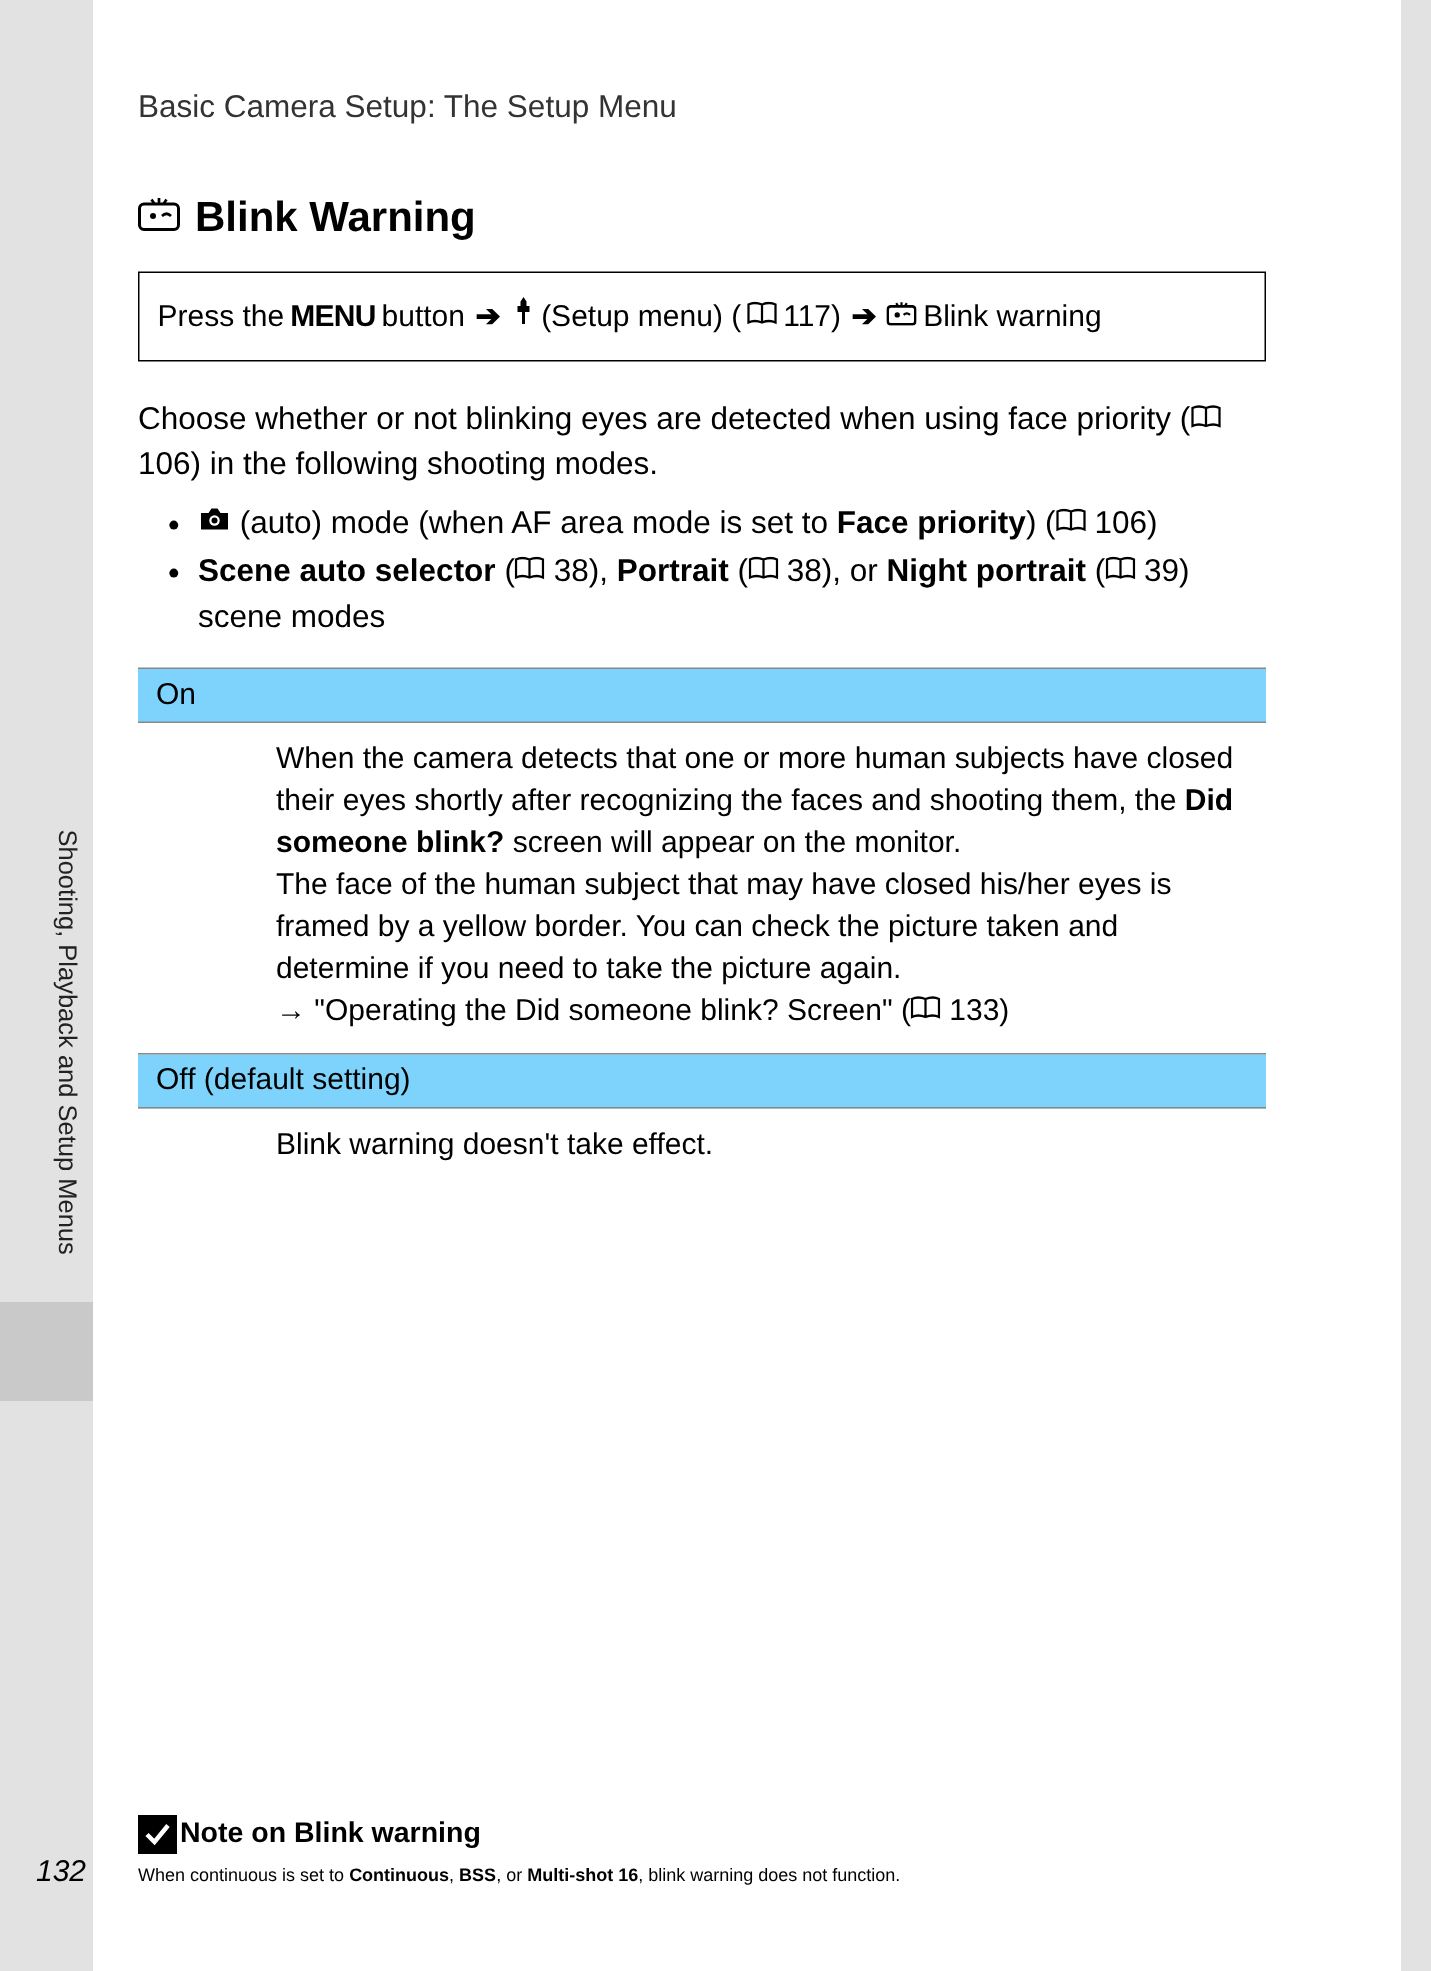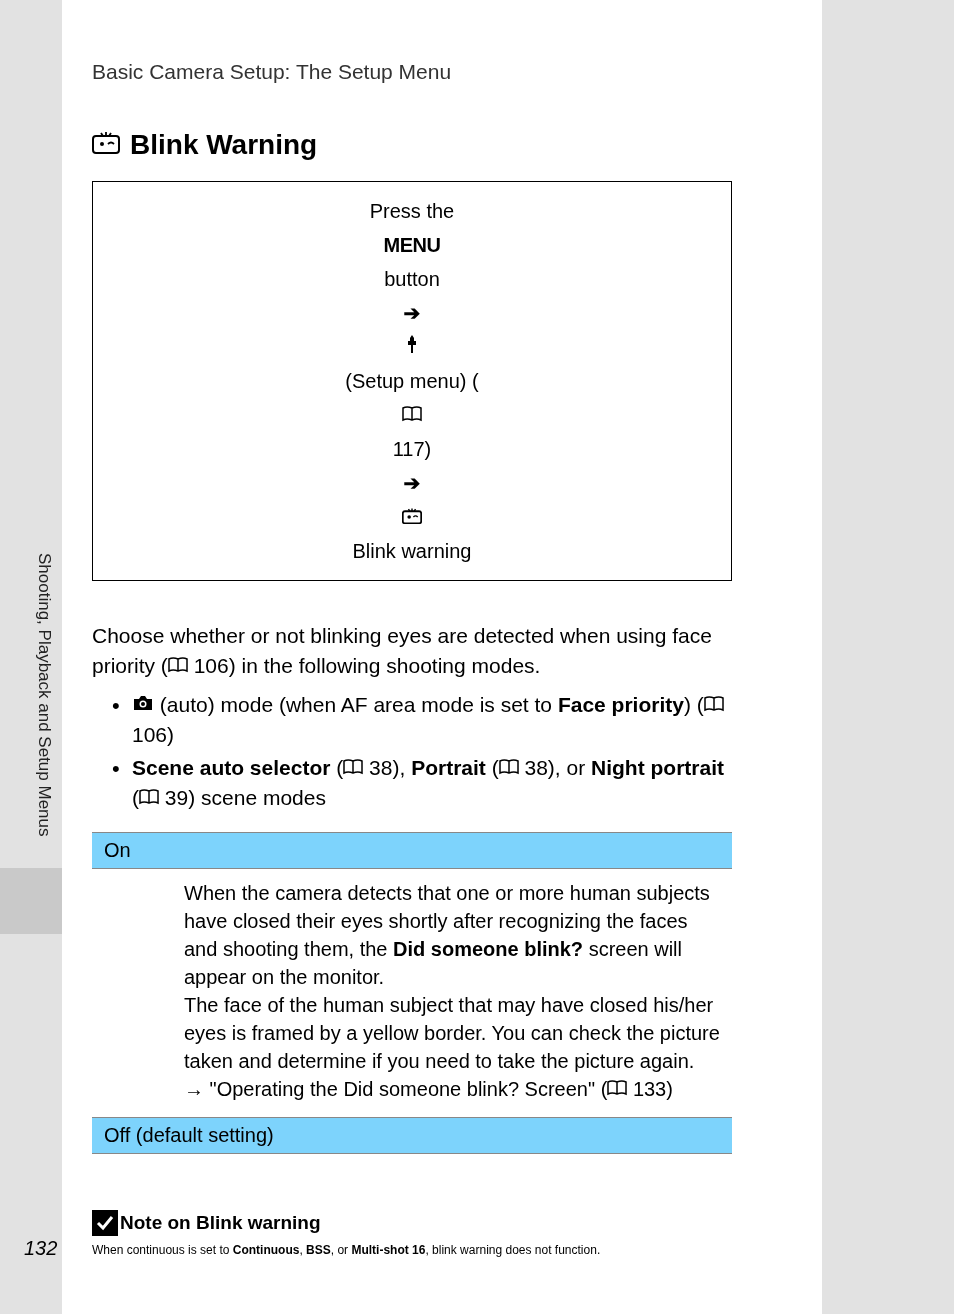--- a/index.html
+++ b/index.html
@@ -8,21 +8,21 @@
     height: 1314px;
     background: #e2e2e2;
     font-family: "Helvetica Neue", Arial, sans-serif;
     color: #000;
     position: relative;
   }
   .page {
     position: absolute;
     left: 62px;
     top: 0;
-    width: 760px;
+    width: 872px;
     height: 1314px;
     background: #fff;
     padding: 60px 90px 50px 30px;
   }
   .top-header {
     font-size: 21px;
     color: #333;
     margin-bottom: 45px;
     margin-left: 0;
   }
@@ -35,28 +35,27 @@
     margin-bottom: 20px;
   }
   .blink-icon {
     width: 28px;
     height: 24px;
     display: inline-block;
   }
   .nav-box {
     border: 1px solid #000;
     padding: 14px 12px;
-    margin-bottom: 40px;
+    margin-bottom: 24px;
     font-size: 20px;
     line-height: 1.5;
     display: flex;
     flex-wrap: wrap;
     align-items: center;
     gap: 4px;
-    flex-direction: column;
   }
   .menu-label {
     font-family: "Arial Narrow", Arial, sans-serif;
     font-weight: bold;
     font-stretch: condensed;
     letter-spacing: -0.5px;
   }
   .arrow-right { font-weight: bold; margin: 0 3px; }
   .body-text {
     font-size: 21px;
@@ -242,20 +241,23 @@
       <td>
         <span>When the camera detects that one or more human subjects have closed their eyes shortly after recognizing the faces and shooting them, the </span><b>Did someone blink?</b><span> screen will appear on the monitor.</span><br>
         <span>The face of the human subject that may have closed his/her eyes is framed by a yellow border. You can check the picture taken and determine if you need to take the picture again.</span><br>
         <span>→ "Operating the Did someone blink? Screen" (</span><span><svg width="20" height="16" viewBox="0 0 20 16">
                 <path d="M1 2 Q5 0 10 2 Q15 0 19 2 L19 14 Q15 12 10 14 Q5 12 1 14 Z M10 2 L10 14" fill="none" stroke="#000" stroke-width="1.5"></path>
               </svg></span> <span>133)</span>
       </td>
     </tr>
     <tr class="opt-header">
       <td>Off (default setting)</td>
+    </tr>
+    <tr class="opt-body">
+      <td>Blink warning doesn't take effect.</td>
     </tr>
   </tbody>
     </table>
 
   <div class="note-block">
     <div class="note-heading">
       <span class="note-check">
         <svg width="20" height="20" viewBox="0 0 20 20">
             <path d="M3 10 L8 15 L17 4" stroke="#fff" stroke-width="3" fill="none"></path>
           </svg>

